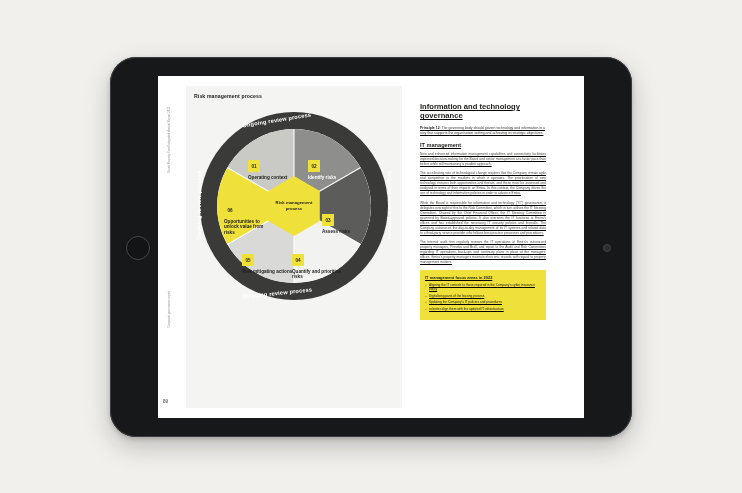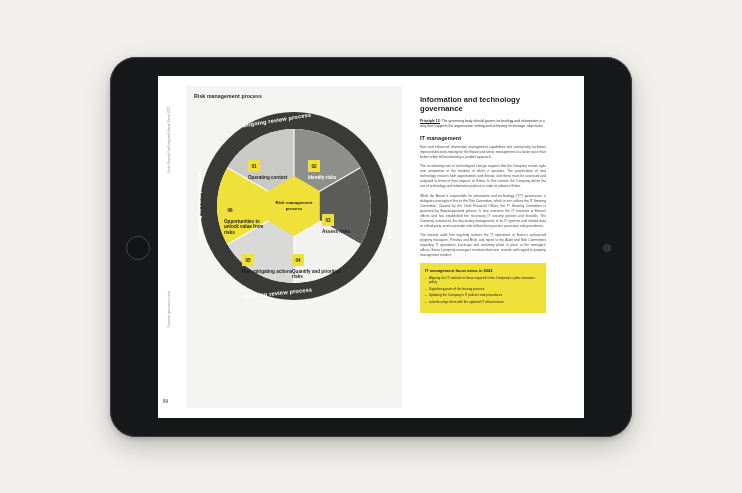--- a/index.html
+++ b/index.html
@@ -264,22 +264,23 @@
     left: 252px;
     top: 0;
     width: 174px;
     height: 100%;
     background: #ffffff;
     padding: 0;
   }
   .rp-inner {
     position: absolute;
     left: 10px;
-    top: 19px;
+    top: 26px;
     width: 126px;
+    text-decoration: underline;
   }
   .rp-title {
     font-size: 7.6px;
     font-weight: bold;
     color: #1d1d1b;
     line-height: 1.22;
     margin-bottom: 5px;
   }
   .rp-lead {
     font-size: 3.5px;

